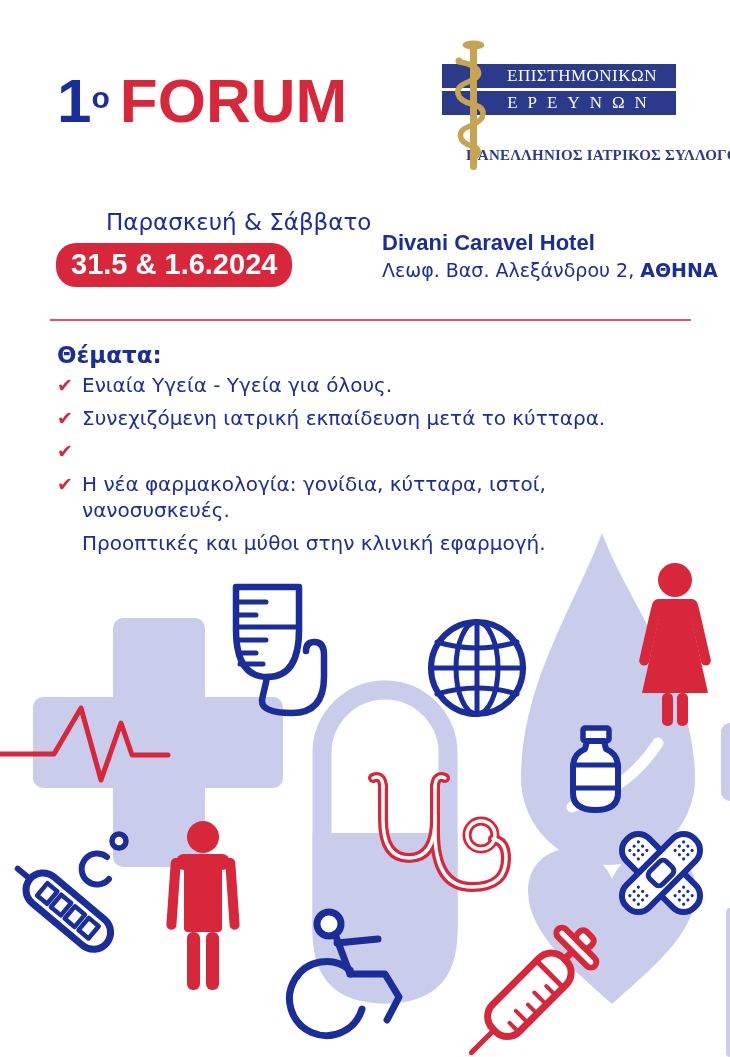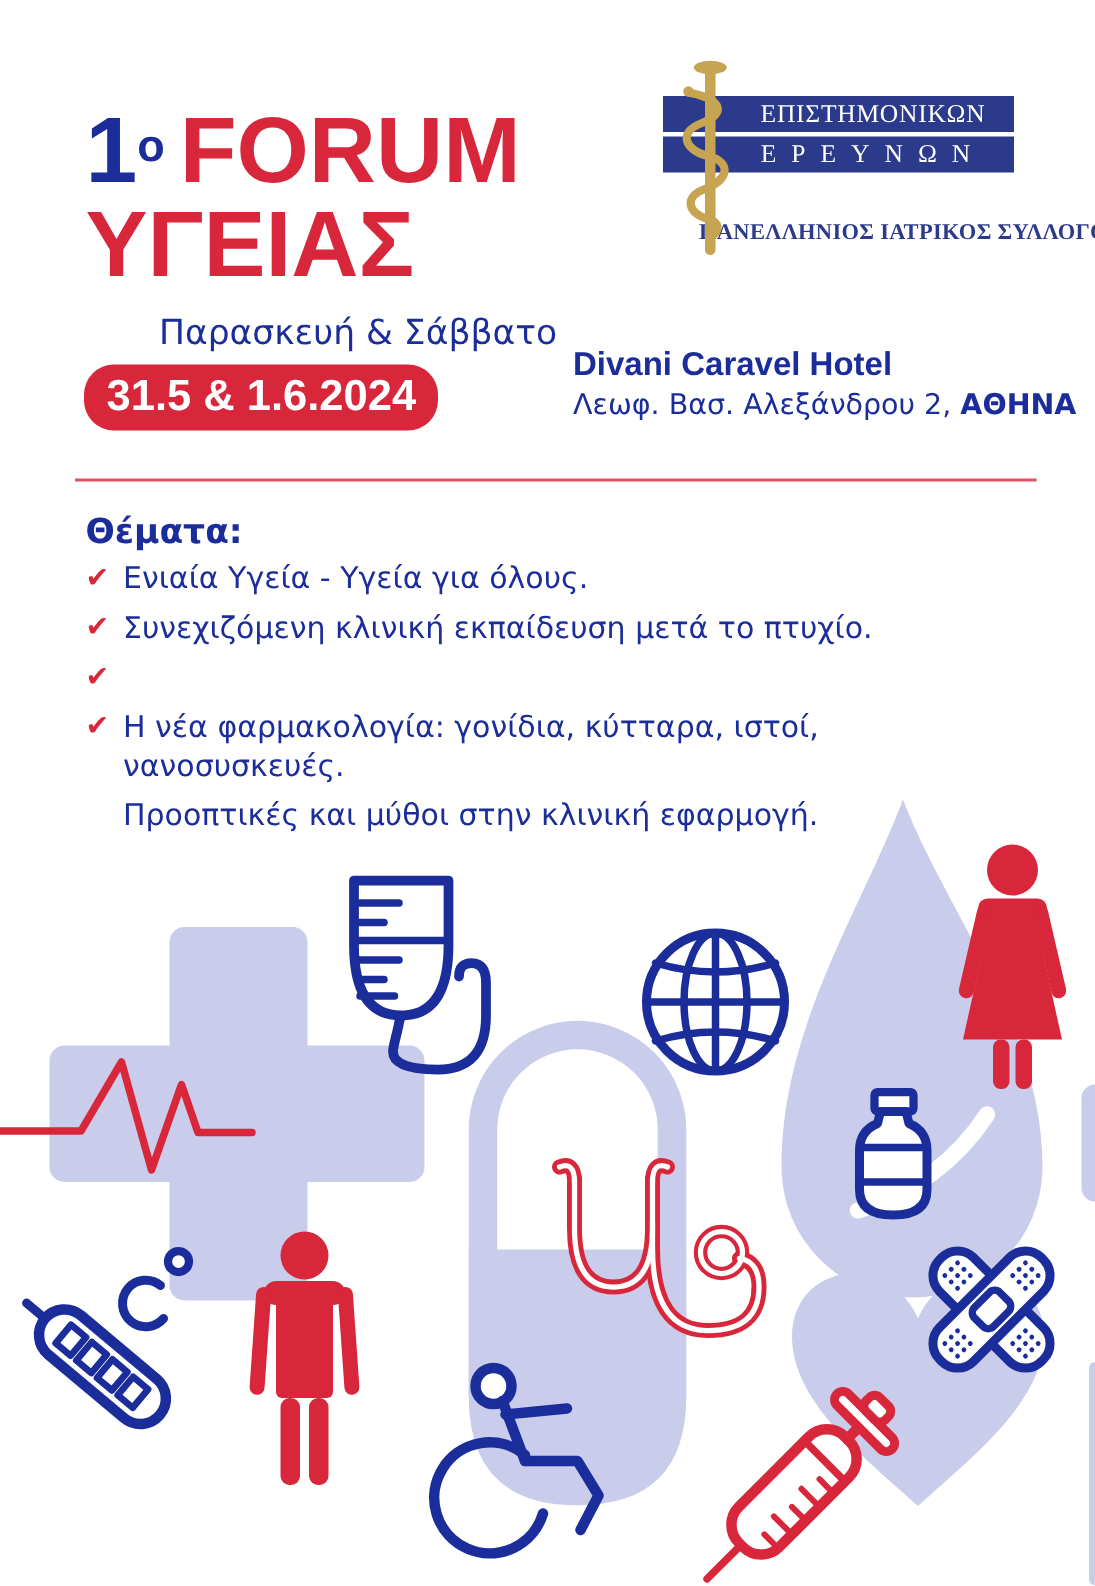--- a/index.html
+++ b/index.html
@@ -59,21 +59,20 @@
   .red-line{stroke:var(--red);fill:none;stroke-linecap:round;stroke-linejoin:round;}
   .red-line-w{stroke:var(--red);fill:#fff;stroke-linecap:round;stroke-linejoin:round;}
   .white-line{stroke:#fff;fill:none;stroke-linecap:round;}
   .dot{fill:var(--blue);}
 </style>
 </head>
 <body>
 
 <div class="abs title">
   <span class="t-blue"><span>1</span><sup>ο</sup></span><span class="t-red">FORUM</span><br>
-  <span class="t-red">ΥΓΕΙΑΣ</span>
 </div>
 
 <div class="abs date-label">Παρασκευή &amp; Σάββατο</div>
 <div class="abs date-box">31.5 &amp; 1.6.2024</div>
 
 <div class="abs logo-bars">
   <div class="logo-bar b2">ΕΠΙΣΤΗΜΟΝΙΚΩΝ</div>
   <div class="logo-bar b3">ΕΡΕΥΝΩΝ</div>
 </div>
 <div class="abs logo-sub">ΠΑΝΕΛΛΗΝΙΟΣ ΙΑΤΡΙΚΟΣ ΣΥΛΛΟΓΟΣ</div>
@@ -92,21 +91,21 @@
 <div class="abs rule"></div>
 
 <div class="abs topics-head">Θέματα:</div>
 <div class="abs topics">
   <div class="topic-row">
     <span class="check">✔</span>
     <span>Ενιαία Υγεία - Υγεία για όλους.</span>
   </div>
   <div class="topic-row">
     <span class="check">✔</span>
-    <span>Συνεχιζόμενη κλινική εκπαίδευση μετά το πτυχίο.</span>
+    <span>Συνεχιζόμενη ιατρική εκπαίδευση μετά το κύτταρα.</span>
   </div>
   <div class="topic-row">
     <span class="check">✔</span>
   </div>
   <div class="topic-row">
     <span class="check">✔</span>
     <span>Η νέα φαρμακολογία: γονίδια, κύτταρα, ιστοί, νανοσυσκευές.</span>
   </div>
   <div class="topic-row cont">
     <span class="check">✔</span>

